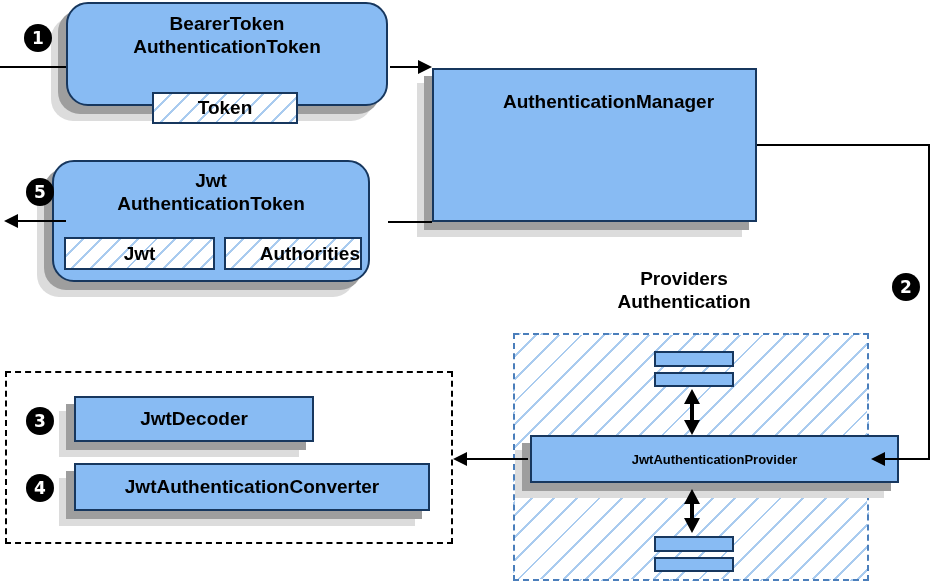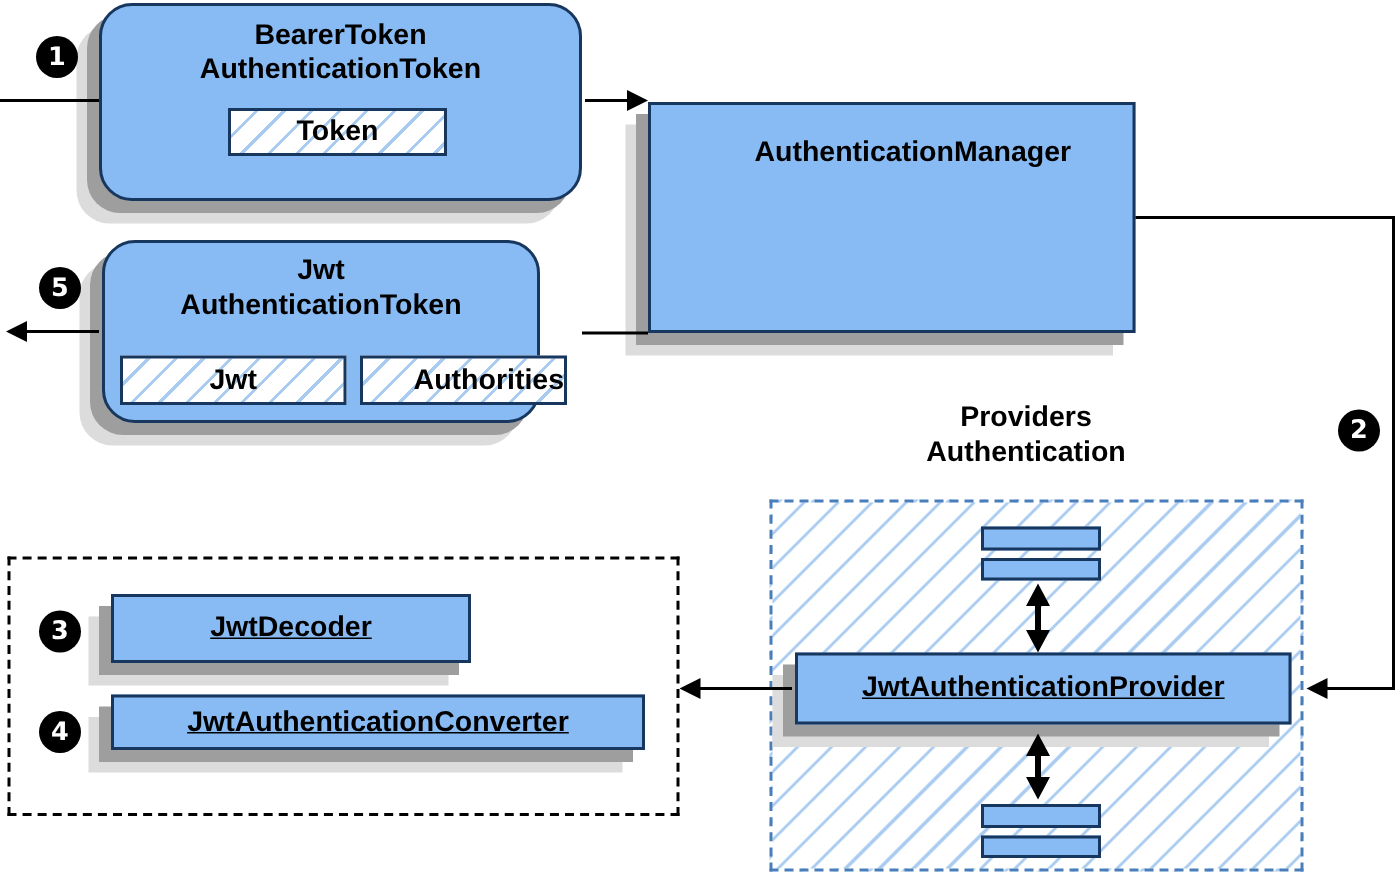--- a/index.html
+++ b/index.html
@@ -82,66 +82,66 @@
   .label-block {
     position: absolute;
     text-align: center;
     font-size: 19px; line-height: 23px;
     font-weight: bold; color: #000;
   }
   .overlay {
     position: absolute; left: 0; top: 0;
     pointer-events: none;
   }
-  .flex-center { display:flex; align-items:center; justify-content:center;text-decoration:underline; }
+  .flex-center { display:flex; align-items:center; justify-content:center; }
 </style>
 </head>
 <body>
 
 <div class="canvas">
 
   <div class="providers-container hatch-wide">
     <div class="bar" style="left:139px; top:16px;"></div>
     <div class="bar" style="left:139px; top:37px; height:15px;"></div>
-    <div class="node flex-center" style="left:15px; top:100px; width:331px; height:48px; font-size:19px;">
+    <div class="node flex-center" style="left:15px; top:100px; width:369px; height:48px; font-size:13px;">
       <span>JwtAuthenticationProvider</span>
     </div>
     <div class="bar" style="left:139px; top:201px;"></div>
     <div class="bar" style="left:139px; top:222px; height:15px;"></div>
   </div>
 
   <div class="label-block" style="left:564px; top:267px; width:240px;">
     <div>Providers</div>
     <div>Authentication</div>
   </div>
 
   <div class="outer-dashed">
     <div class="node flex-center" style="left:67px; top:23px; width:240px; height:46px; font-size:19px;">
       <span>JwtDecoder</span>
     </div>
-    <div class="node flex-center" style="left:67px; top:90px; width:356px; height:37px; font-size:19px;">
+    <div class="node flex-center" style="left:67px; top:90px; width:356px; height:48px; font-size:19px;">
       <span>JwtAuthenticationConverter</span>
     </div>
   </div>
 
-  <div class="node rounded" style="left:66px; top:2px; width:322px; height:132px;">
+  <div class="node rounded" style="left:66px; top:2px; width:322px; height:104px;">
     <div class="node-title" style="margin-top:8px;">
       <div>BearerToken</div>
       <div>AuthenticationToken</div>
     </div>
-    <div class="chip hatch" style="left:84px; top:68px; width:146px; height:32px;">
+    <div class="chip hatch" style="left:84px; top:88px; width:146px; height:32px;">
       <span>Token</span>
     </div>
   </div>
 
   <div class="node" style="left:432px; top:68px; width:325px; height:154px;padding-left:28px;">
     <div class="node-title" style="margin-top:20px;">AuthenticationManager</div>
   </div>
 
-  <div class="node rounded" style="left:68px; top:160px; width:292px; height:122px;">
+  <div class="node rounded" style="left:52px; top:160px; width:318px; height:122px;">
     <div class="node-title" style="margin-top:7px;">
       <div>Jwt</div>
       <div>AuthenticationToken</div>
     </div>
     <div class="chip hatch" style="left:10px; top:75px; width:151px; height:33px;">
       <span>Jwt</span>
     </div>
     <div class="chip hatch" style="left:170px; top:75px; width:138px; height:33px;justify-content:flex-end;">
       <span>Authorities</span>
     </div>

